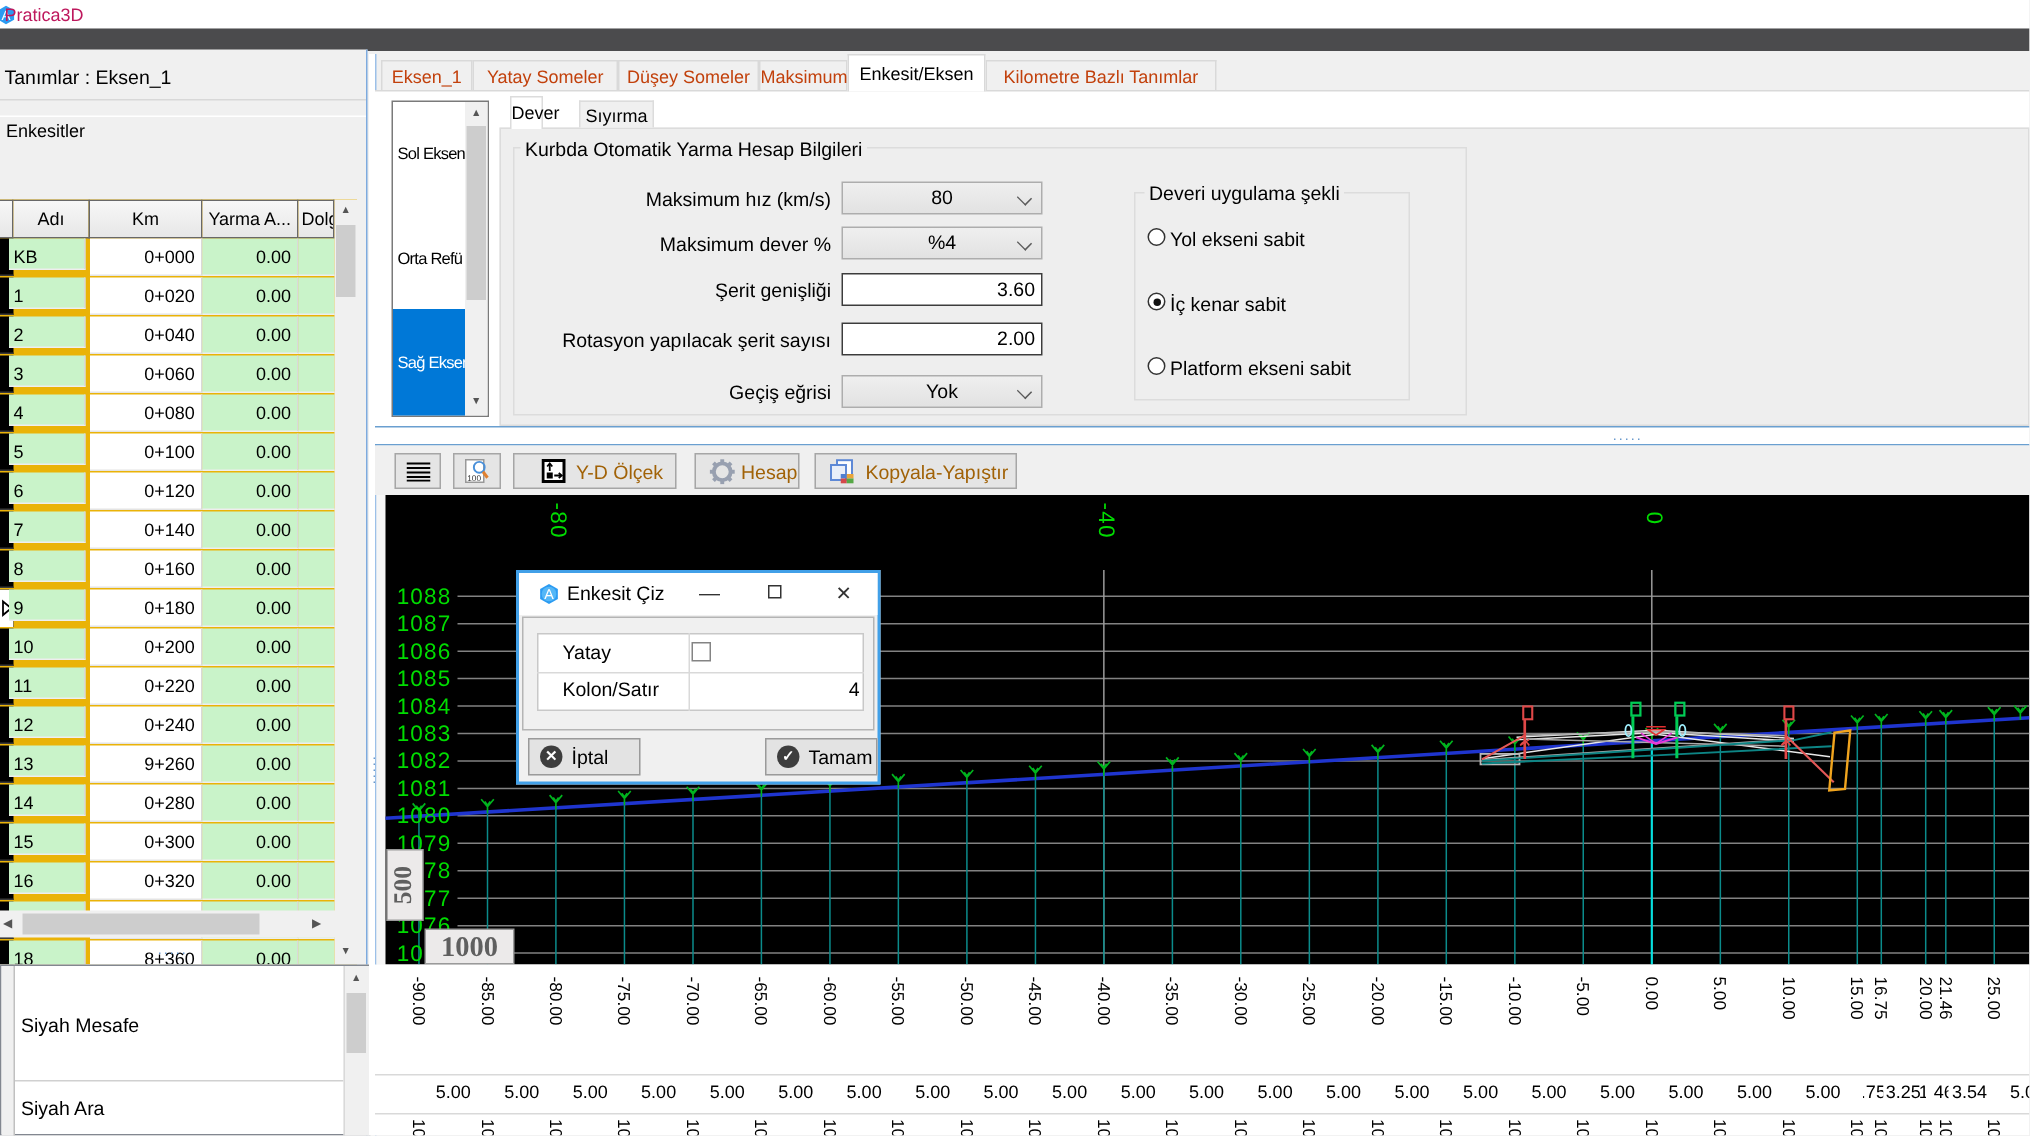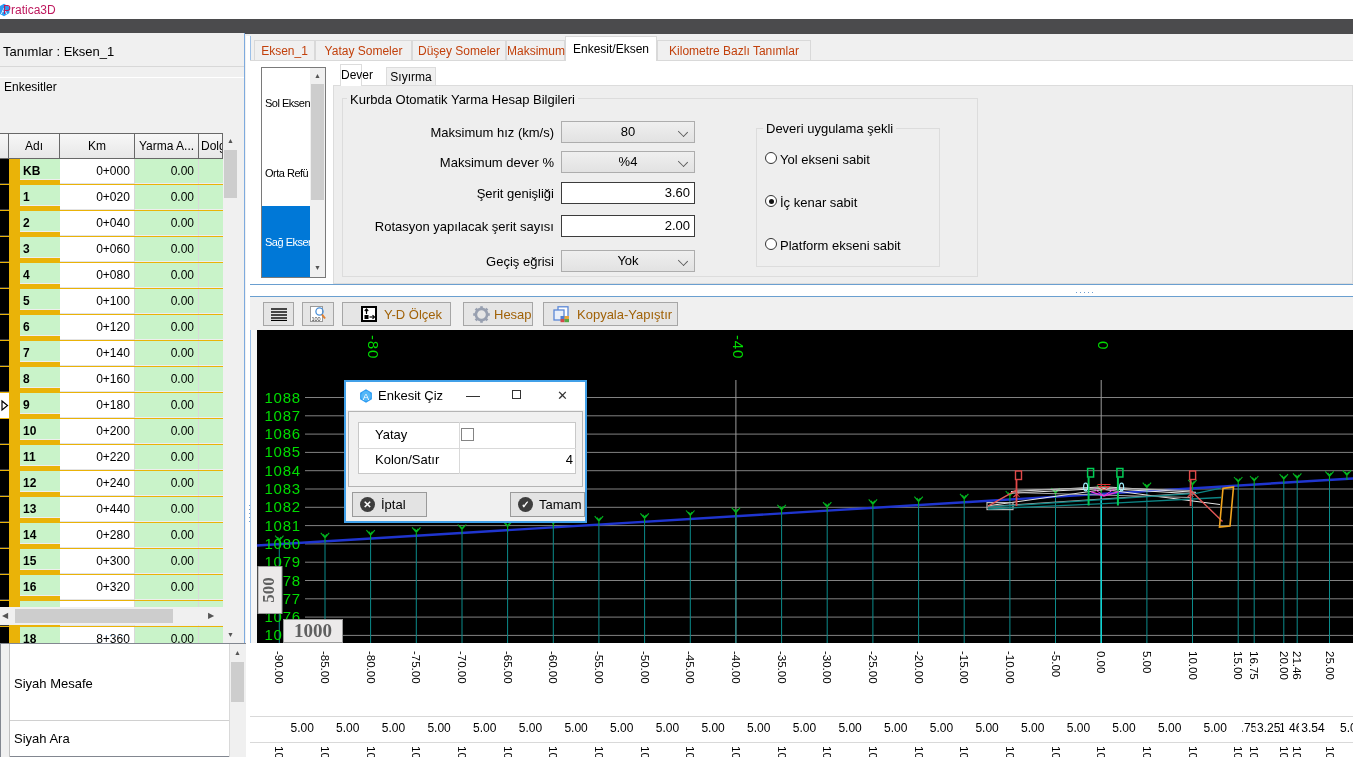--- a/index.html
+++ b/index.html
@@ -14,21 +14,21 @@
 #guzergah { left:3px; top:44px; font-size:13px; color:#000; }
 #lpsep1 { left:0; top:66px; width:244px; height:1px; background:#d8d8d8; }
 #enk { left:4px; top:80px; font-size:12px; color:#000; }
 #lpsep2 { left:0; top:77px; width:244px; height:1px; background:#fff; }
 
 #tbl { left:0; top:97px; width:238px; height:510px; background:#eab308; overflow:hidden;margin-top:36px; }
 .hdr { position:absolute; top:0; height:26px; background:linear-gradient(#f7f7f7,#e7e7e7); border-right:1px solid #686868; border-bottom:1px solid #686868; border-top:1px solid #686868; font-size:12px; color:#000; text-align:center; line-height:25px; }
 .trow { position:absolute; left:0; width:223px; height:26px; font-size:12px; line-height:25px; }
 .rh { position:absolute; left:0; top:0; width:9px; height:25px; background:#000; border-bottom:1px solid #3a3a3a; }
 .tri9 { position:absolute; left:0px; top:0px; }
-.c1 { position:absolute; left:20px; width:51px; height:21px; background:#c9f3c9; border-bottom:1px solid #eee; border-right:1px solid #d9d9d9; padding-left:3px;font-weight:bold; }
+.c1 { position:absolute; left:6px; width:51px; height:21px; background:#c9f3c9; border-bottom:1px solid #eee; border-right:1px solid #d9d9d9; padding-left:3px; }
 .c2 { position:absolute; left:60px; width:75px; height:25px; background:#fff; border-bottom:1px solid #e4e4e4; border-right:1px solid #d9d9d9; text-align:center;padding-left:32px; }
 .c3 { position:absolute; left:135px; width:64px; height:25px; background:#c9f3c9; border-bottom:1px solid #eee; border-right:1px solid #d9d9d9; text-align:right; padding-right:4px; }
 .c4 { position:absolute; left:199px; width:24px; height:25px; background:#c9f3c9; border-bottom:1px solid #eee; }
 
 .sb { background:#f0f0f0; }
 .thumb { background:#cdcdcd; }
 .arr { color:#606060; text-align:center; }
 
 #blp { left:0; top:643px; width:247px; height:114px; background:#fff; border:1px solid #828790; }
 
@@ -174,21 +174,21 @@
     <div class="trow" style="top:338px">
 <div class="rh"></div>
 <div class="c1">12</div>
       <div class="c2">0+240</div>
       <div class="c3">0.00</div>
       <div class="c4"></div>
     </div>
     <div class="trow" style="top:364px">
 <div class="rh"></div>
 <div class="c1">13</div>
-      <div class="c2">0+440</div>
+      <div class="c2">9+260</div>
       <div class="c3">0.00</div>
       <div class="c4"></div>
     </div>
     <div class="trow" style="top:390px">
 <div class="rh"></div>
 <div class="c1">14</div>
       <div class="c2">0+280</div>
       <div class="c3">0.00</div>
       <div class="c4"></div>
     </div>

